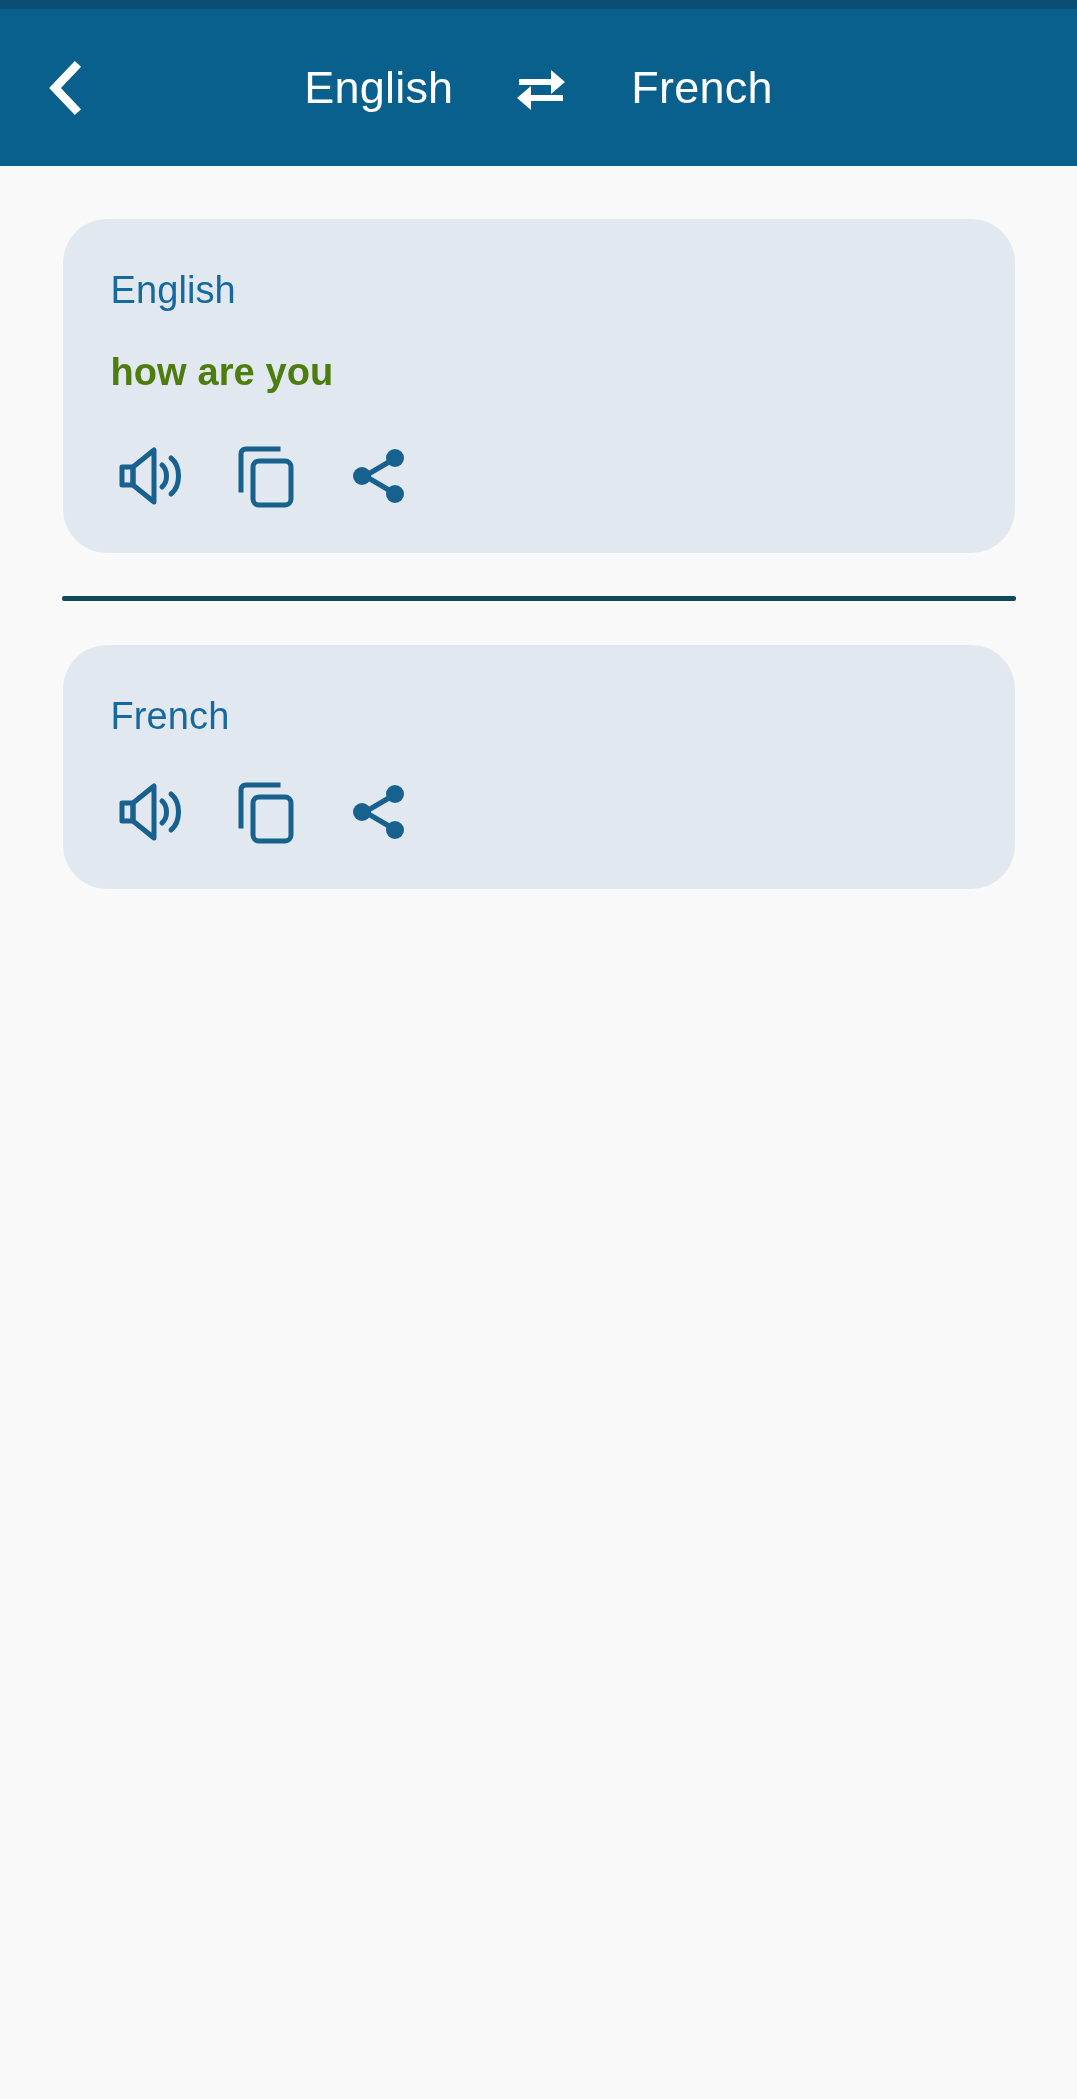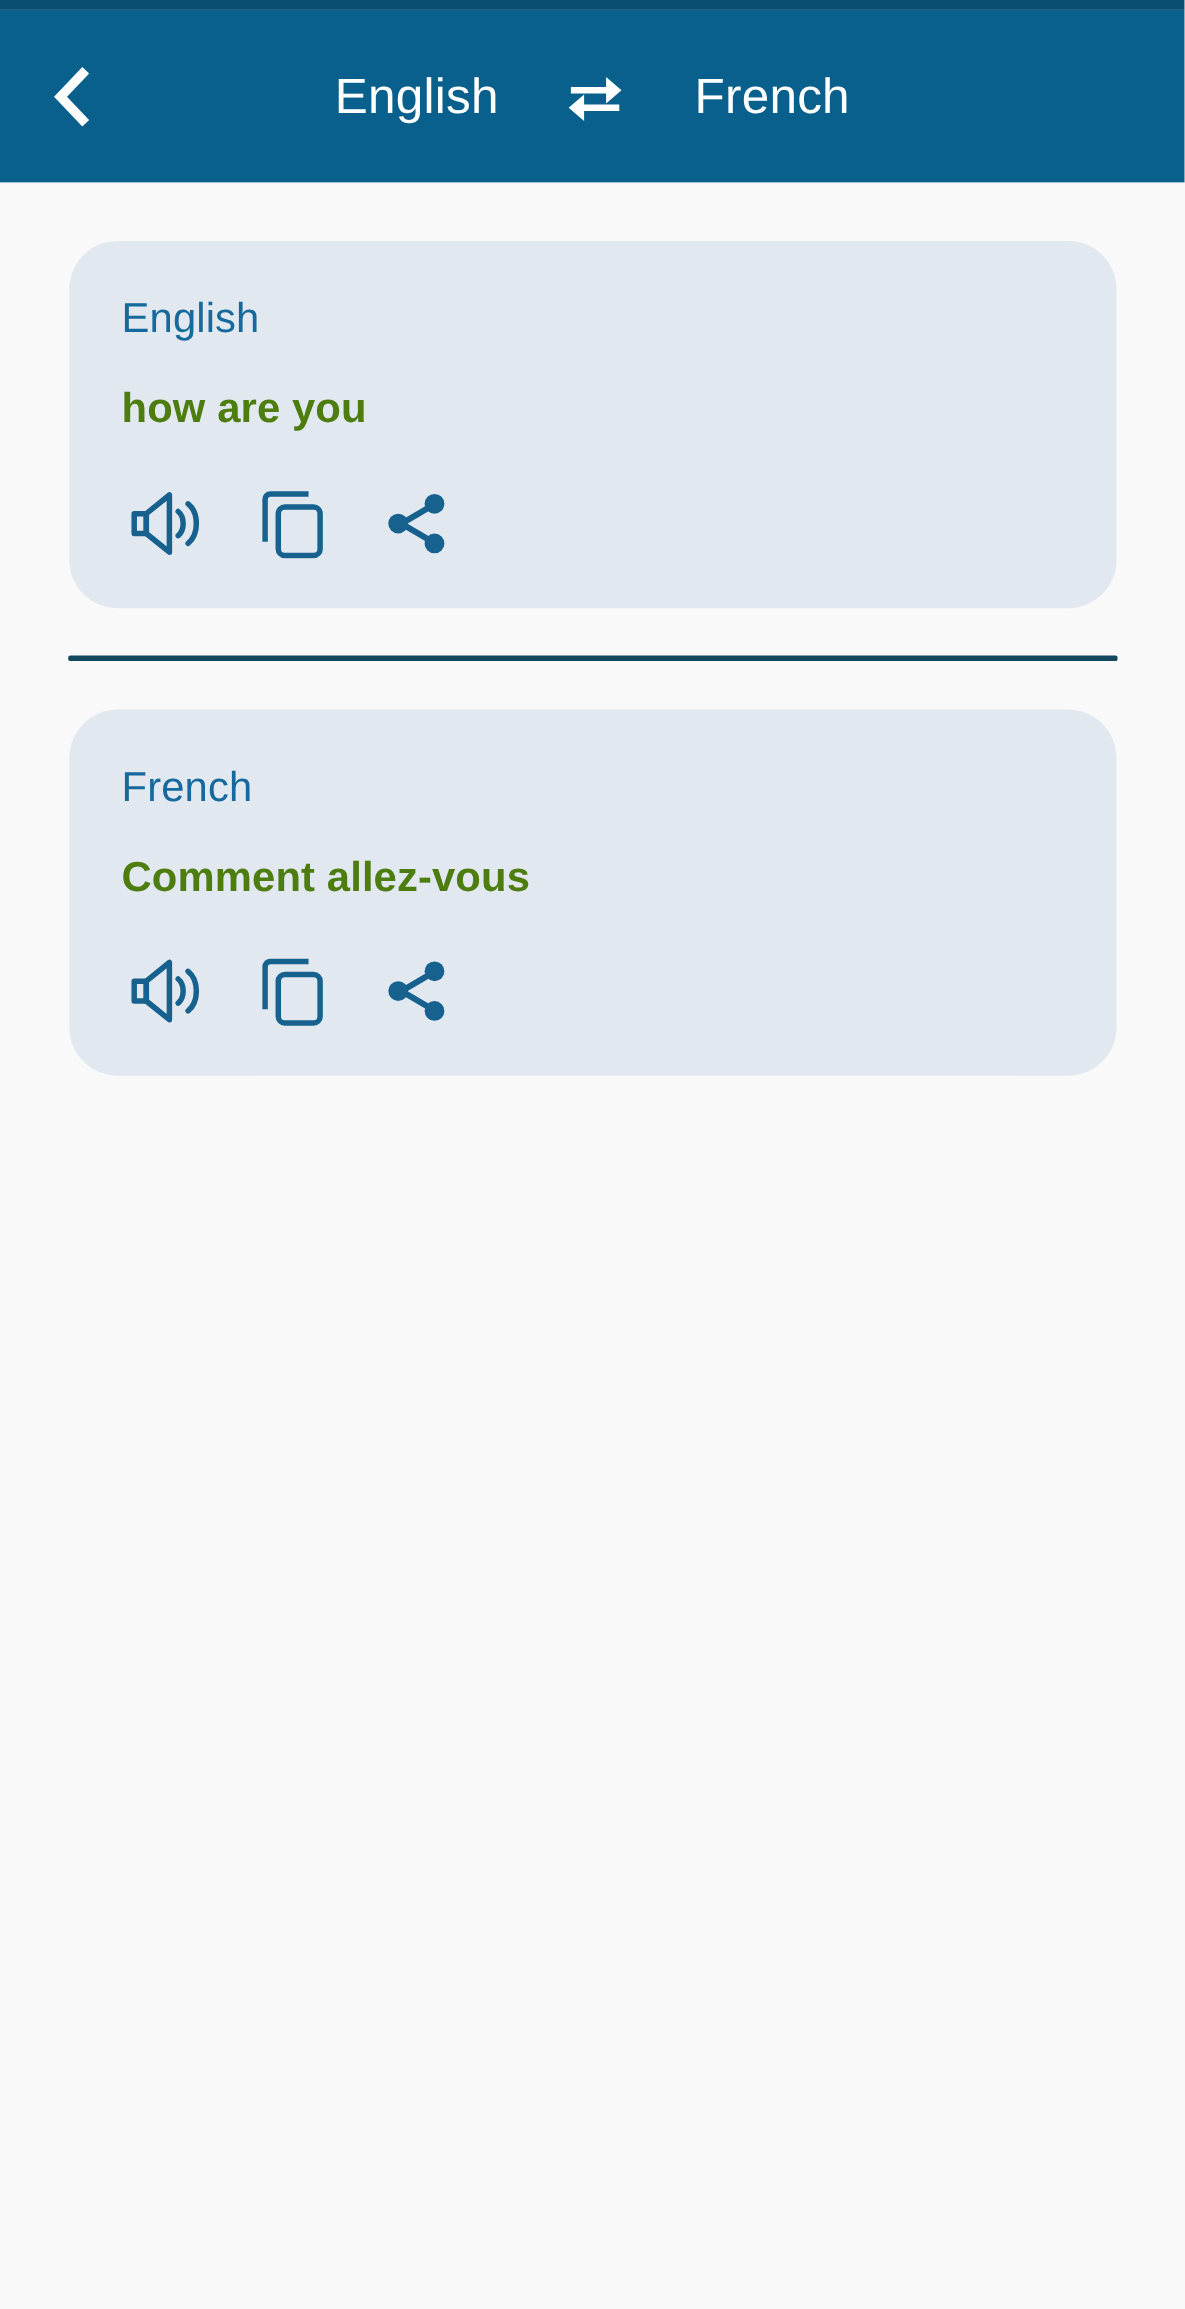--- a/index.html
+++ b/index.html
@@ -236,21 +236,20 @@
       </div>
     </div>
 
     <div class="divider-wrap">
       <div class="divider"></div>
     </div>
 
     <div class="card target-card">
       <div class="card-lang">French</div>
 
-      <div class="card-text">Comment allez-vous</div>
 
       <div class="actions">
 
         <div class="action-btn">
           <span>
             <svg width="68" height="62" viewBox="0 0 68 62" fill="none" xmlns="http://www.w3.org/2000/svg">
               <path d="M4 22 H15 V40 H4 Z" stroke="#17618f" stroke-width="5" stroke-linejoin="round"></path>
               <path d="M15 22 L36 5 V57 L15 40 Z" stroke="#17618f" stroke-width="5" stroke-linejoin="round" fill="none"></path>
               <path d="M44 20 C50 25 50 37 44 42" stroke="#17618f" stroke-width="5" stroke-linecap="round" fill="none"></path>
               <path d="M53 13 C63 21 63 41 53 49" stroke="#17618f" stroke-width="5" stroke-linecap="round" fill="none"></path>

